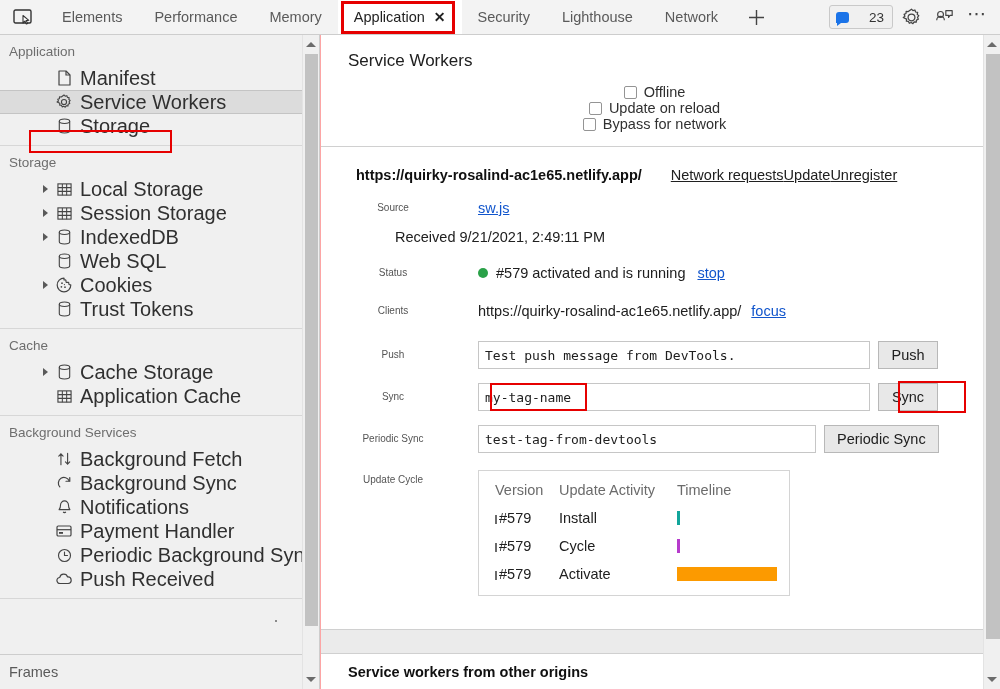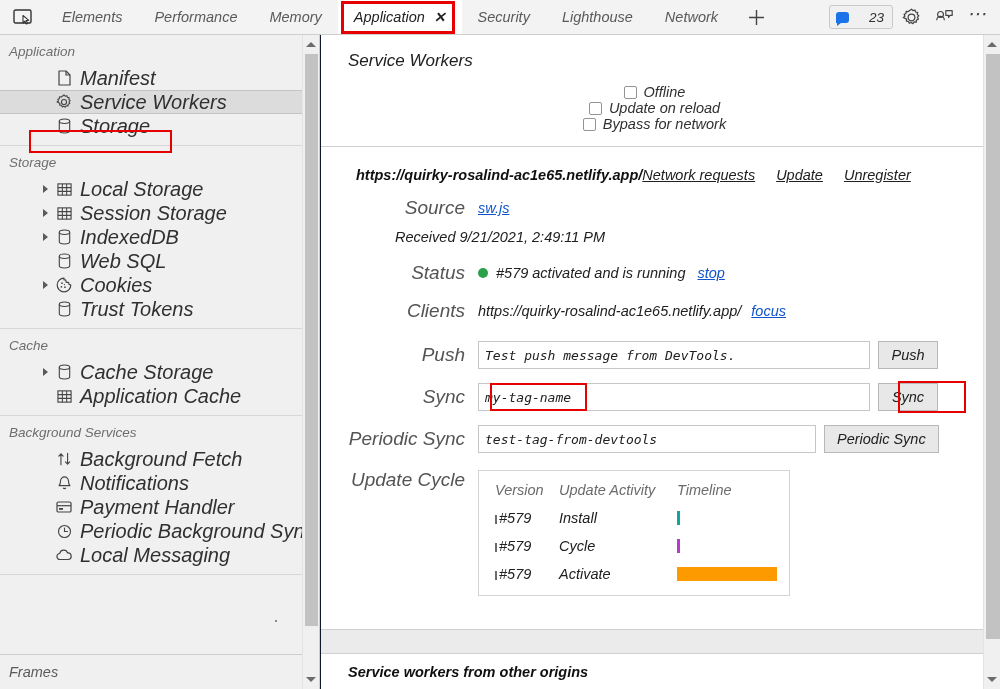--- a/index.html
+++ b/index.html
@@ -8,22 +8,21 @@
     width: 1000px; height: 689px;
     overflow: hidden;
     background: #ffffff;
     font-family: "Liberation Sans", sans-serif;
     -webkit-font-smoothing: antialiased;
   }
 
   #app {
     position: relative;
     width: 1000px; height: 689px;
-    background: #0f172a;
-    font-style: italic;
+    background: #fca5a5;
   }
 
   
   .toolbar {
     position: absolute; left: 0; top: 0;
     width: 1000px; height: 35px;
     background: #f3f3f3;
     border-bottom: 1px solid #cdcdcd;
     display: flex; align-items: center;
   }
@@ -219,37 +218,37 @@
   .sw-block {
     padding: 20px 0 0 0;
   }
   .sw-origin-row {
     display: flex; align-items: center;
     padding-left: 35px;
   }
   .sw-origin {
     font-size: 14.5px; font-weight: bold; color: #101010;
   }
-  .sw-actions { display: flex; gap: 21px; }
+  .sw-actions { margin-left: 29px; display: flex; }
   .link {
     font-size: 14.5px; color: #202020;
     text-decoration: underline;
     cursor: pointer;
   }
   .link.blue { color: #1155cc; }
 
   .field-row {
     display: flex; align-items: flex-start;
     margin-top: 15px;
   }
   .field-label {
     width: 157px; flex: 0 0 157px;
-    text-align: right;
+    text-align: center;
     padding-right: 13px;
-    font-size: 19px; color: #545454;
+    font-size: 10px; color: #545454;
     line-height: 20px;
   }
   .field-value {
     font-size: 14.5px; color: #202020;
     line-height: 20px;
     display: flex; align-items: center;
   }
   .received {
     font-size: 14.5px; color: #202020;
     padding-left: 74px;
@@ -592,20 +591,30 @@
         <div class="sb-item">
           <span class="sb-arrow"></span>
           <span class="sb-icon">
             <svg width="15" height="16" viewBox="0 0 16 16">
                 <path d="M4.2 14V2.5M4.2 2.5L1.9 5M4.2 2.5L6.5 5M11.3 2v11.5M11.3 13.5L9 11M11.3 13.5L13.6 11" fill="none" stroke="#444" stroke-width="1.2" stroke-linecap="round"></path>
               </svg>
           </span>
           <span class="sb-label">Background Fetch</span>
         </div>
 
+        <div class="sb-item">
+          <span class="sb-arrow"></span>
+          <span class="sb-icon">
+            <svg width="15" height="15" viewBox="0 0 16 16">
+                <path d="M13 5.3A6 6 0 103 11.6" fill="none" stroke="#444" stroke-width="1.3" stroke-linecap="round"></path>
+                <path d="M13.6 1.6v4h-4" fill="none" stroke="#444" stroke-width="1.3" stroke-linecap="round"></path>
+              </svg>
+          </span>
+          <span class="sb-label">Background Sync</span>
+        </div>
 
         <div class="sb-item">
           <span class="sb-arrow"></span>
           <span class="sb-icon">
             <svg width="15" height="16" viewBox="0 0 16 16">
                 <path d="M8 1.5a4.2 4.2 0 00-4.2 4.2c0 3.5-1.6 5.1-1.6 5.1h11.6s-1.6-1.6-1.6-5.1A4.2 4.2 0 008 1.5z" fill="none" stroke="#444" stroke-width="1.2" stroke-linejoin="round"></path>
                 <path d="M6.6 13.2a1.6 1.6 0 002.8 0" fill="none" stroke="#444" stroke-width="1.2"></path>
               </svg>
           </span>
           <span class="sb-label">Notifications</span>
@@ -634,21 +643,21 @@
           <span class="sb-label">Periodic Background Sync</span>
         </div>
 
         <div class="sb-item">
           <span class="sb-arrow"></span>
           <span class="sb-icon">
             <svg width="16" height="12" viewBox="0 0 16 12">
                 <path d="M4 10.5a3 3 0 01-.2-6A4 4 0 0111.6 4a2.9 2.9 0 01.6 6.5z" fill="none" stroke="#444" stroke-width="1.2" stroke-linejoin="round"></path>
               </svg>
           </span>
-          <span class="sb-label">Local Messaging</span>
+          <span class="sb-label">Push Received</span>
         </div>
         <div class="tiny-dot"></div>
       </div>
     </div>
 
     <div class="sw-highlight"></div>
 
     <div class="frames-bar">
       <span>Frames</span>
     </div>

